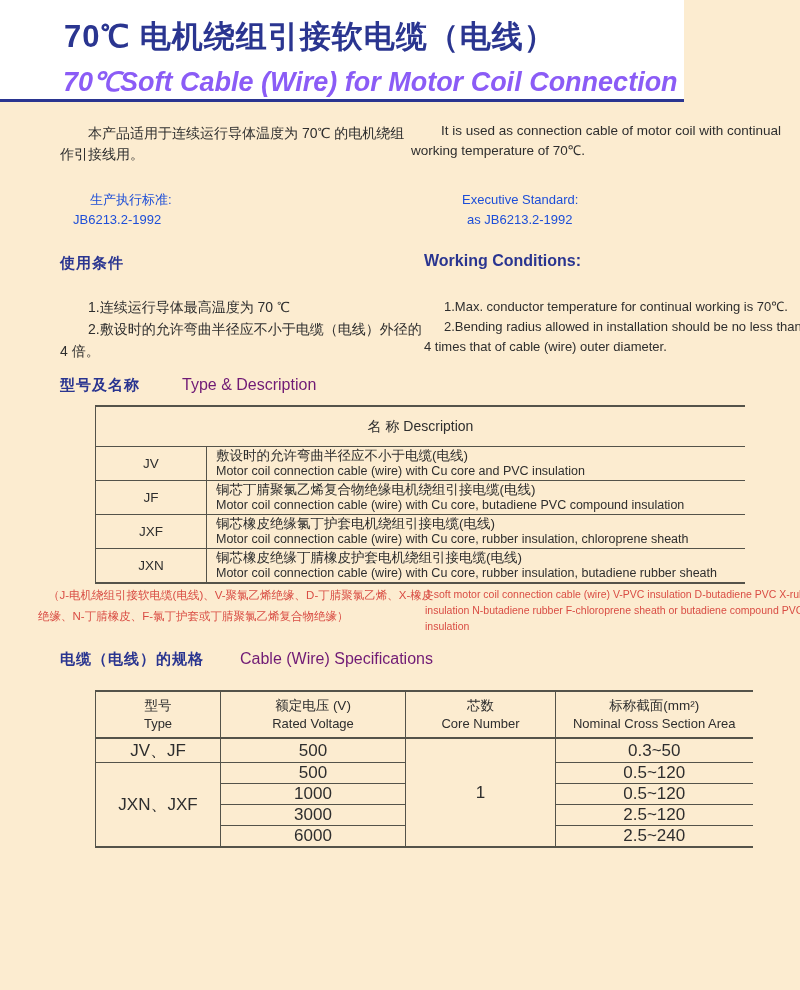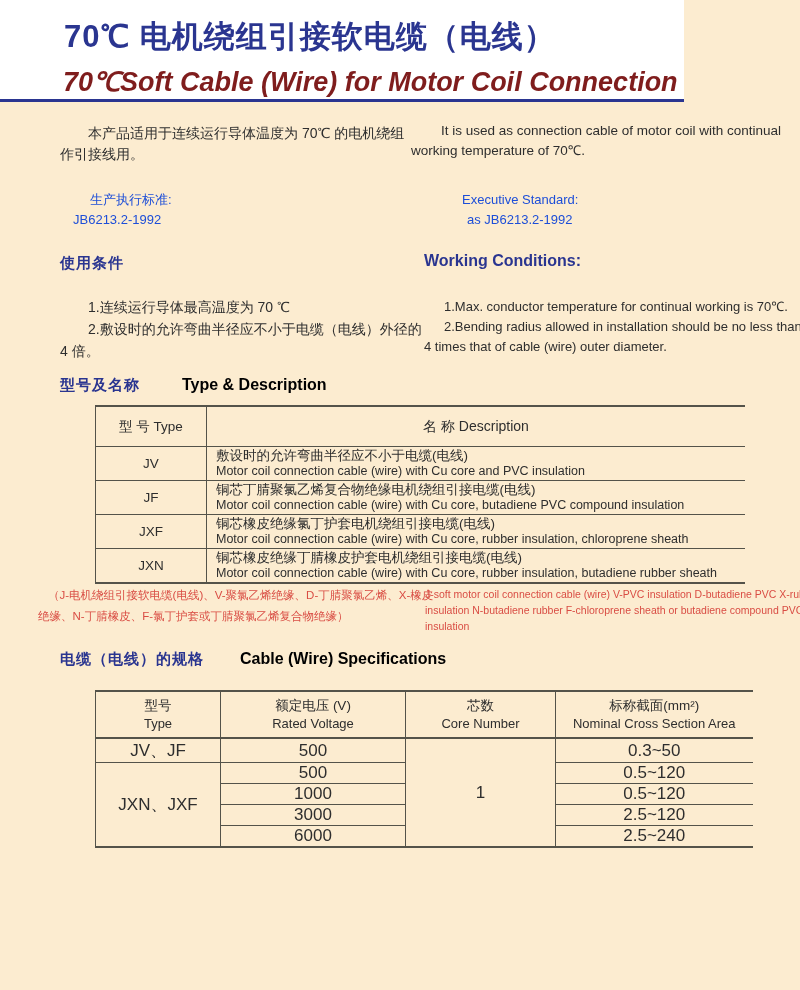--- a/index.html
+++ b/index.html
@@ -10,21 +10,21 @@
   .masthead {
     position:absolute; left:0; top:0; width:684px; height:102px;
     background:#ffffff; box-sizing:border-box; border-bottom:3px solid #2a3590;
   }
   .title-cn {
     position:absolute; left:64px; top:16px; margin:0;
     font-size:31px; font-weight:bold; color:#2a3590; letter-spacing:1px; white-space:nowrap;
   }
   .title-en {
     position:absolute; left:63px; top:62px; margin:0;
-    font-size:27px; font-weight:bold; font-style:italic; color:#7f1d1d; white-space:nowrap;
+    font-size:27px; font-weight:bold; font-style:italic; color:#8b5cf6; white-space:nowrap;
   }
   .abs { position:absolute; }
   .line { white-space:nowrap; }
 
   .intro-cn { left:60px; top:123px; font-size:14px; line-height:21px; }
   .intro-cn .l0 { padding-left:28px; }
   .intro-en { left:411px; top:121px; font-size:13.5px; line-height:20px; }
   .intro-en .l0 { padding-left:30px; }
 
   .std { font-size:13px; line-height:20px; color:#1d4ed8; }
@@ -39,21 +39,21 @@
 
   .list-cn { left:60px; top:296px; font-size:14px; line-height:22px; }
   .list-cn .ind { padding-left:28px; }
   .list-en { left:424px; top:297px; font-size:13px; line-height:20px; }
   .list-en .ind { padding-left:20px; }
 
   .h2row { white-space:nowrap; }
   .ts-head { left:60px; top:376px; }
   .ss-head { left:60px; top:650px;text-align:right; }
   .h2row .cn { font-size:15px; font-weight:bold; color:#2a3590; letter-spacing:1px; }
-  .h2row .en { font-size:16px; font-weight:bold; color:#000000; }
+  .h2row .en { font-size:16px; font-weight:normal; color:#701a75; }
   .ts-head .en { margin-left:42px; }
   .ss-head .en { margin-left:36px; }
 
   
   .t1 {
     left:95px; top:405px; width:650px; box-sizing:border-box;
     border-top:2px solid #54534a; border-bottom:2px solid #54534a; border-left:1px solid #54534a;
   }
   .t1-hrow { display:flex; height:39px; border-bottom:1px solid #54534a; }
   .t1-row  { display:flex; height:33px; border-bottom:1px solid #54534a; }
@@ -128,21 +128,20 @@
     <div class="line ind">2.Bending radius allowed in installation should be no less than</div>
     <div class="line">4 times that of cable (wire) outer diameter.</div>
   </div>
 
   <div class="abs h2row ts-head">
     <span class="cn">型号及名称</span><span class="en">Type &amp; Description</span>
   </div>
 
   <div class="abs t1">
     <div class="t1-hrow">
-      <div class="t1-c1">型 号  Type</div>
       <div class="t1-c2h">名 称  Description</div>
     </div>
     <div class="t1-row">
       <div class="t1-c1">JV</div>
       <div class="t1-c2">
         <div class="desc-cn">敷设时的允许弯曲半径应不小于电缆(电线)</div>
         <div class="desc-en">Motor coil connection cable (wire) with Cu core and PVC insulation</div>
       </div>
     </div>
     <div class="t1-row">

